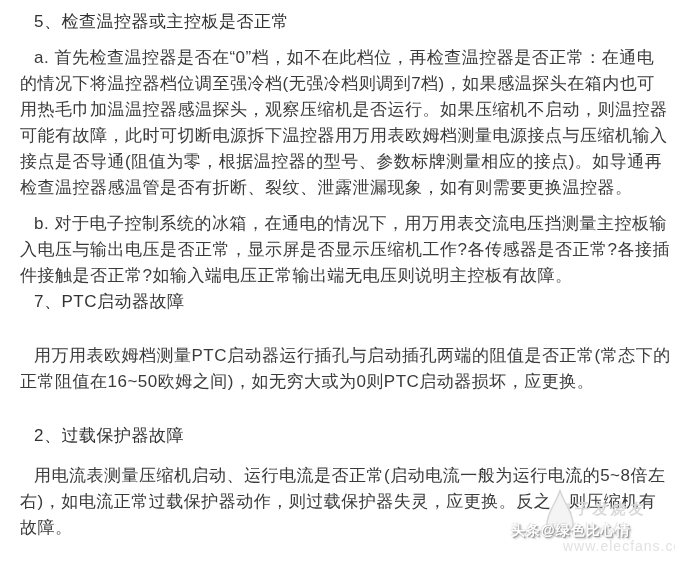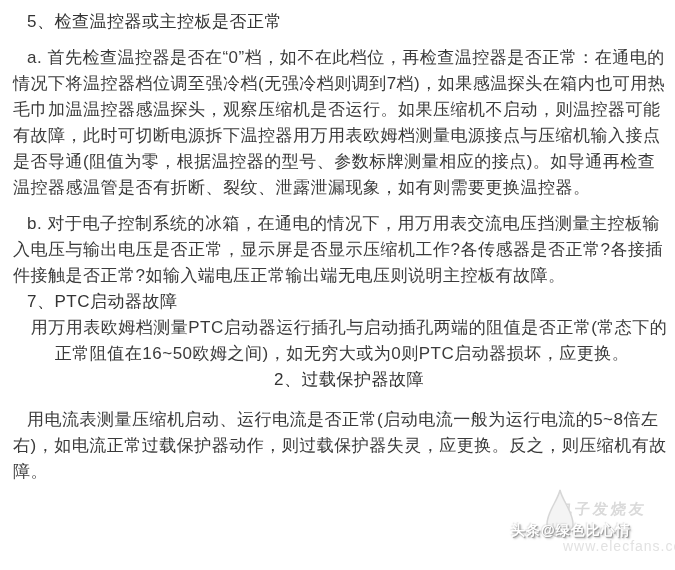--- a/index.html
+++ b/index.html
@@ -10,41 +10,41 @@
   body {
     width: 675px;
     height: 570px;
     position: relative;
     overflow: hidden;
     font-family: "Liberation Sans", "DejaVu Sans", sans-serif;
     color: #3a3a3a;
   }
   .doc {
     position: relative;
-    padding: 9px 4px 0 13px;
+    padding: 9px 4px 0 20px;
     font-size: 17px;
     line-height: 26px;
     letter-spacing: 0.5px;
     text-align: left;
   }
   .heading {
     margin: 0;
     font-size: 17px;
     font-weight: 400;
     color: #333333;
     line-height: 26px;
     text-indent: 14px;
   }
   .para {
     margin: 0;
     text-indent: 14px;
     line-height: 26px;
   }
   .mt10 { margin-top: 10px; }
-  .mt12 { margin-top: 0; text-align: center; }
+  .mt12 { margin-top: 28px; }
   .mt13 { }
   .mt14 { margin-top: 14px; }
 
   
   .watermark {
     position: absolute;
     left: 505px;
     top: 490px;
     width: 168px;
     height: 78px;

